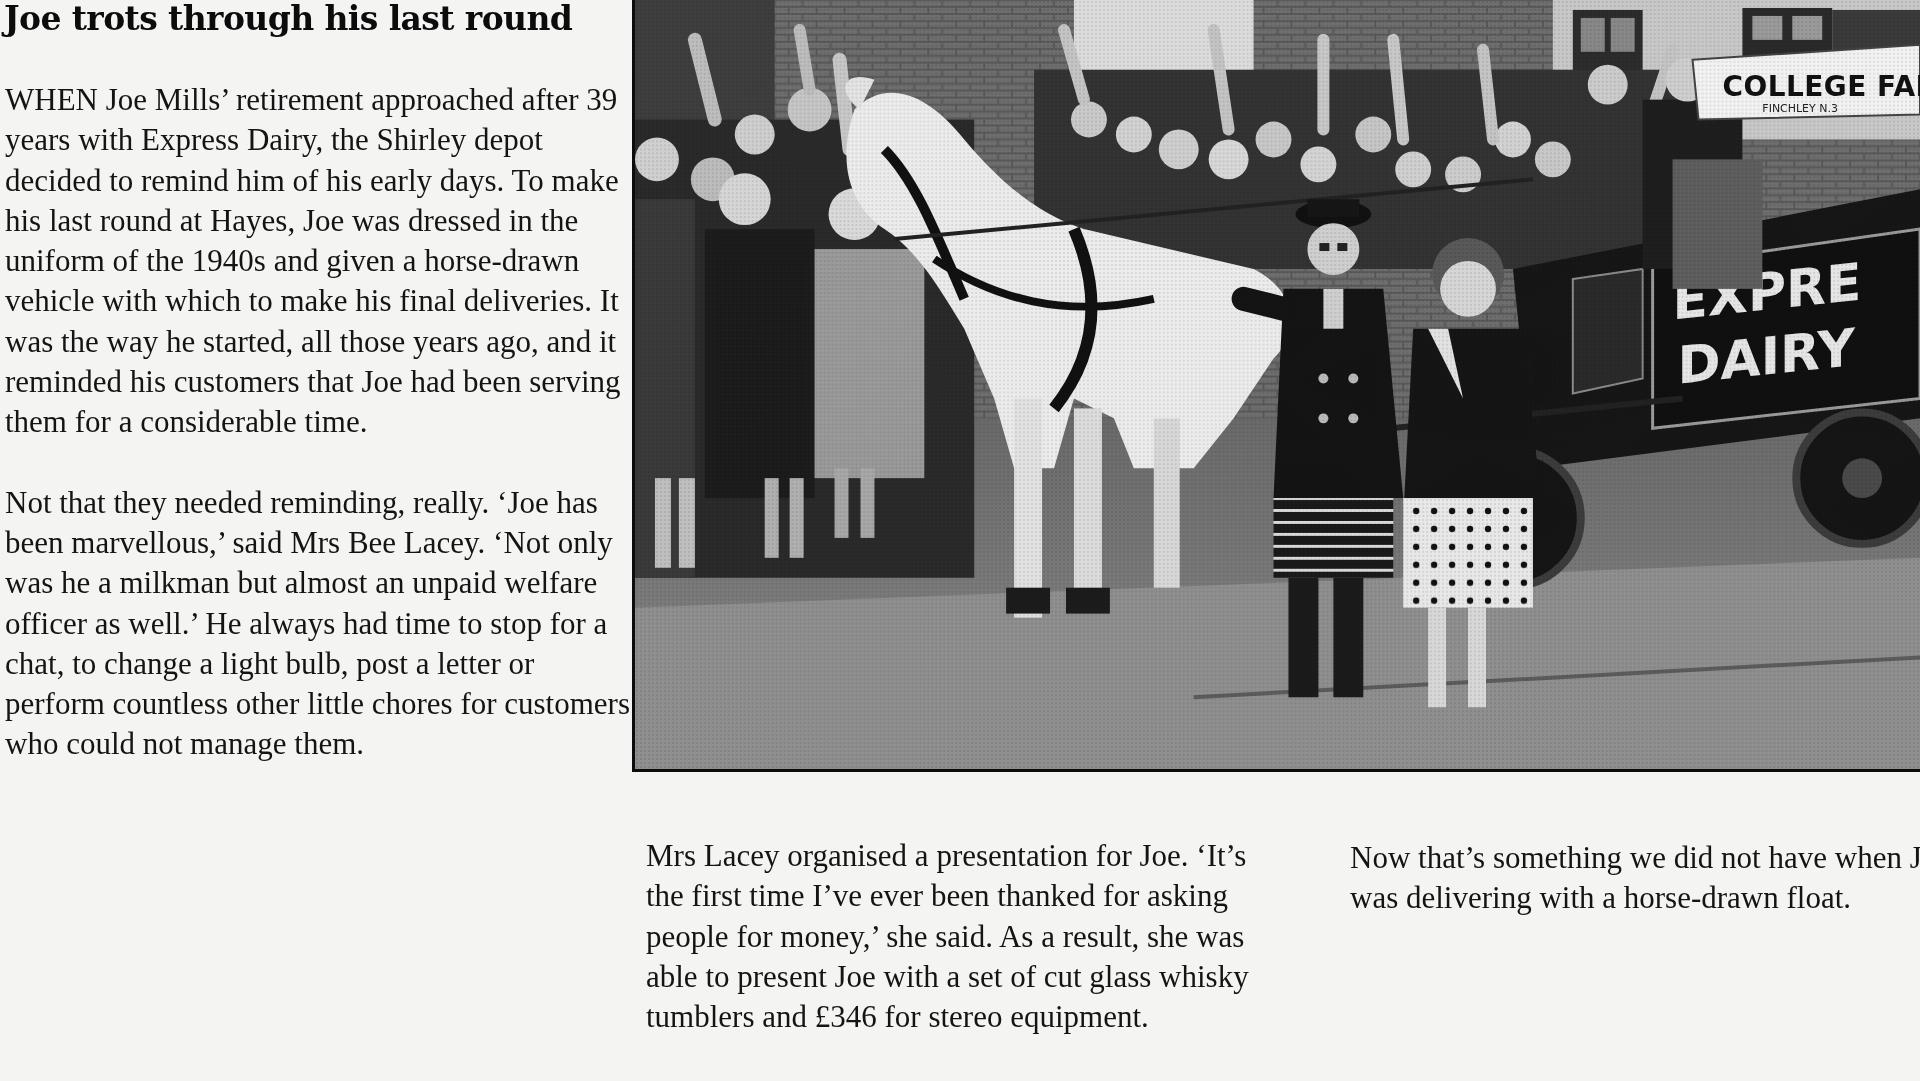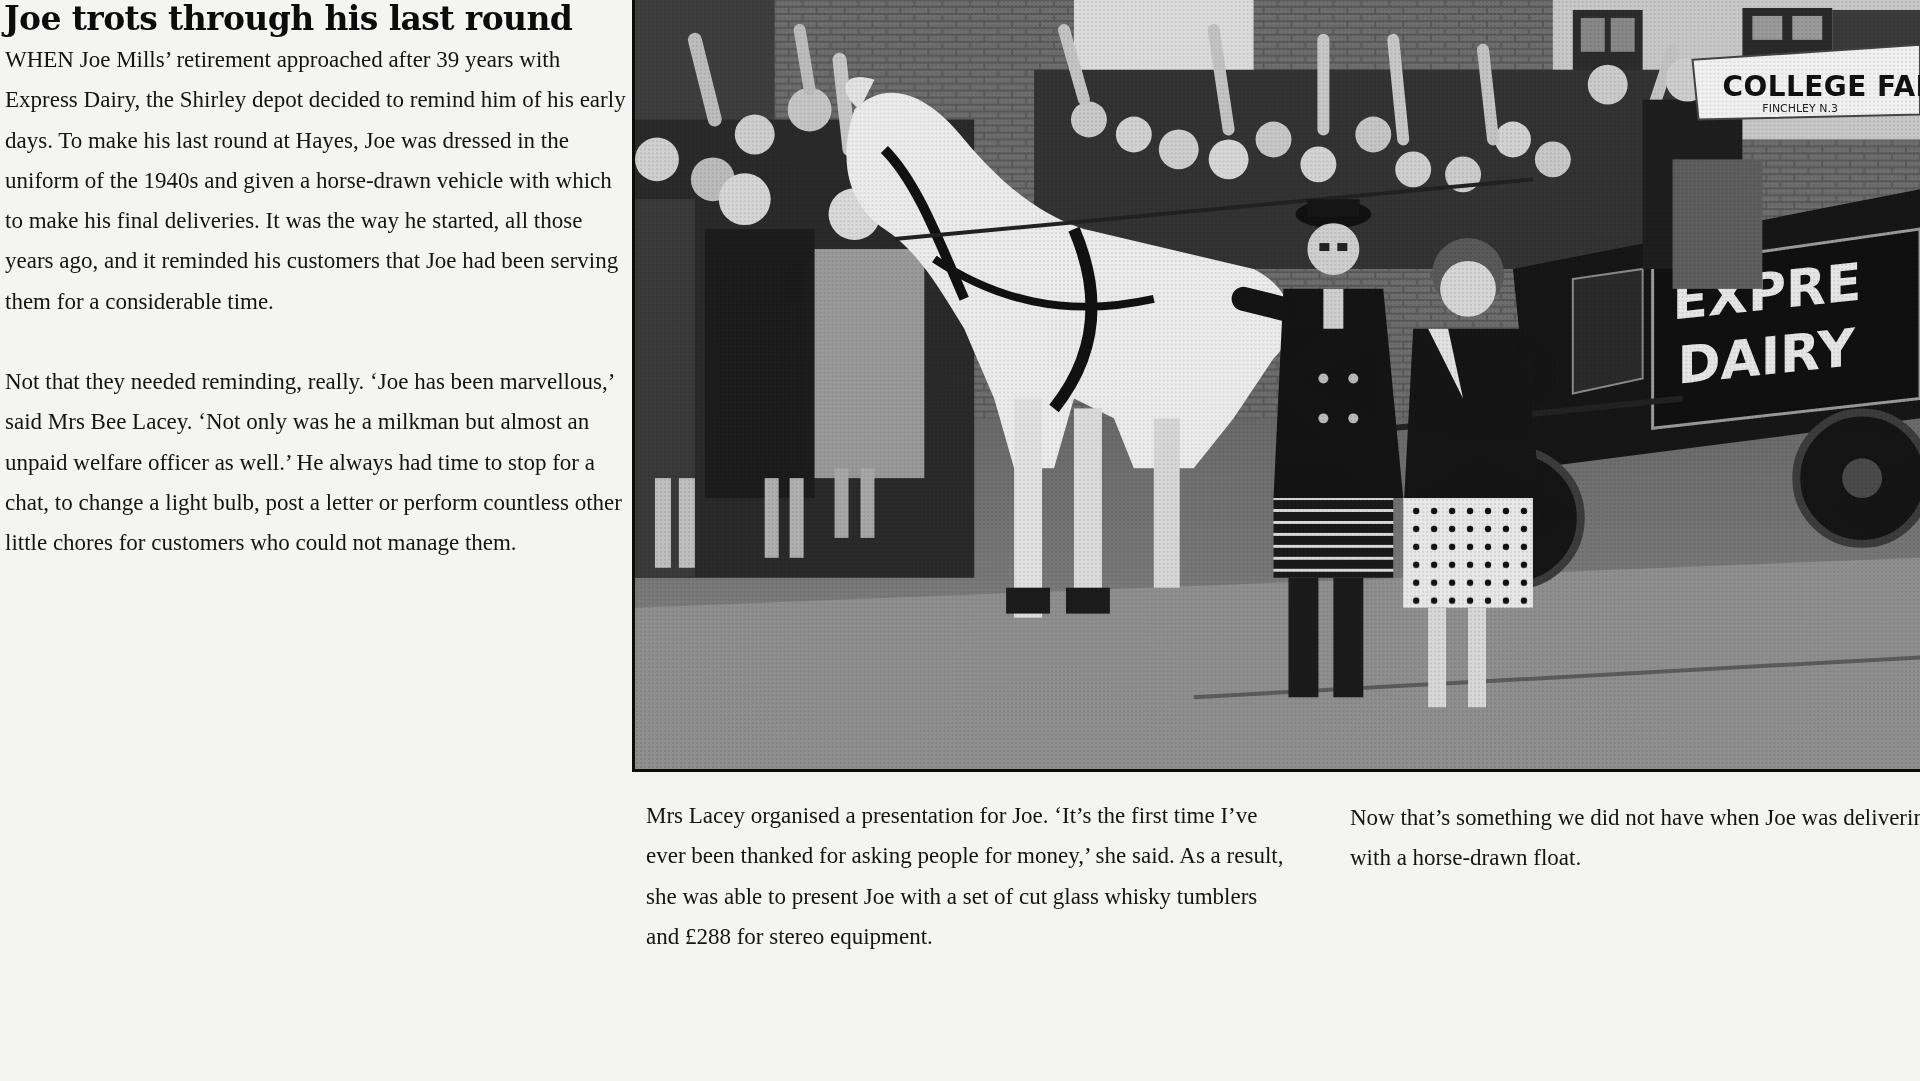--- a/index.html
+++ b/index.html
@@ -24,23 +24,24 @@
       font-family: "DejaVu Serif", "Liberation Serif", serif;
       font-weight: bold;
       font-size: 33px;
       line-height: 42px;
       letter-spacing: -0.6px;
       white-space: nowrap;
       color: #0c0c0c;
     }
     .col {
       position: absolute;
-      font-size: 23px;
+      font-size: 31px;
       line-height: 40.3px;
       color: #141414;
+      margin-top: 40px;
     }
     .col p {
       margin: 0;
     }
     .col-left {
       left: 5px;
       top: 40px;
       width: 625px;
     }
     .col-left p.second {
@@ -246,18 +247,18 @@
       <rect x="795" y="610" width="18" height="100" fill="#d8d8d8"></rect>
       <rect x="835" y="610" width="18" height="100" fill="#d8d8d8"></rect>
       <path d="M890 340 C920 360 920 380 900 400" stroke="#151515" stroke-width="20" fill="none"></path>
     </g>
 
     <rect x="0" y="0" width="1288" height="772" fill="url(#halftone)"></rect>
   </svg>
 </div>
 
 <div class="col col-mid">
-  <p>Mrs Lacey organised a presentation for Joe. ‘It’s the first time I’ve ever been thanked for asking people for money,’ she said. As a result, she was able to present Joe with a set of cut glass whisky tumblers and £288 for stereo equipment.</p>
+  <p>Mrs Lacey organised a presentation for Joe. ‘It’s the first time I’ve ever been thanked for asking people for money,’ she said. As a result, she was able to present Joe with a set of cut glass whisky tumblers and £346 for stereo equipment.</p>
 </div>
 
 <div class="col col-right">
   <p>Now that’s something we did not have when Joe was delivering with a horse-drawn float.</p>
 </div>
 
 </body></html>

